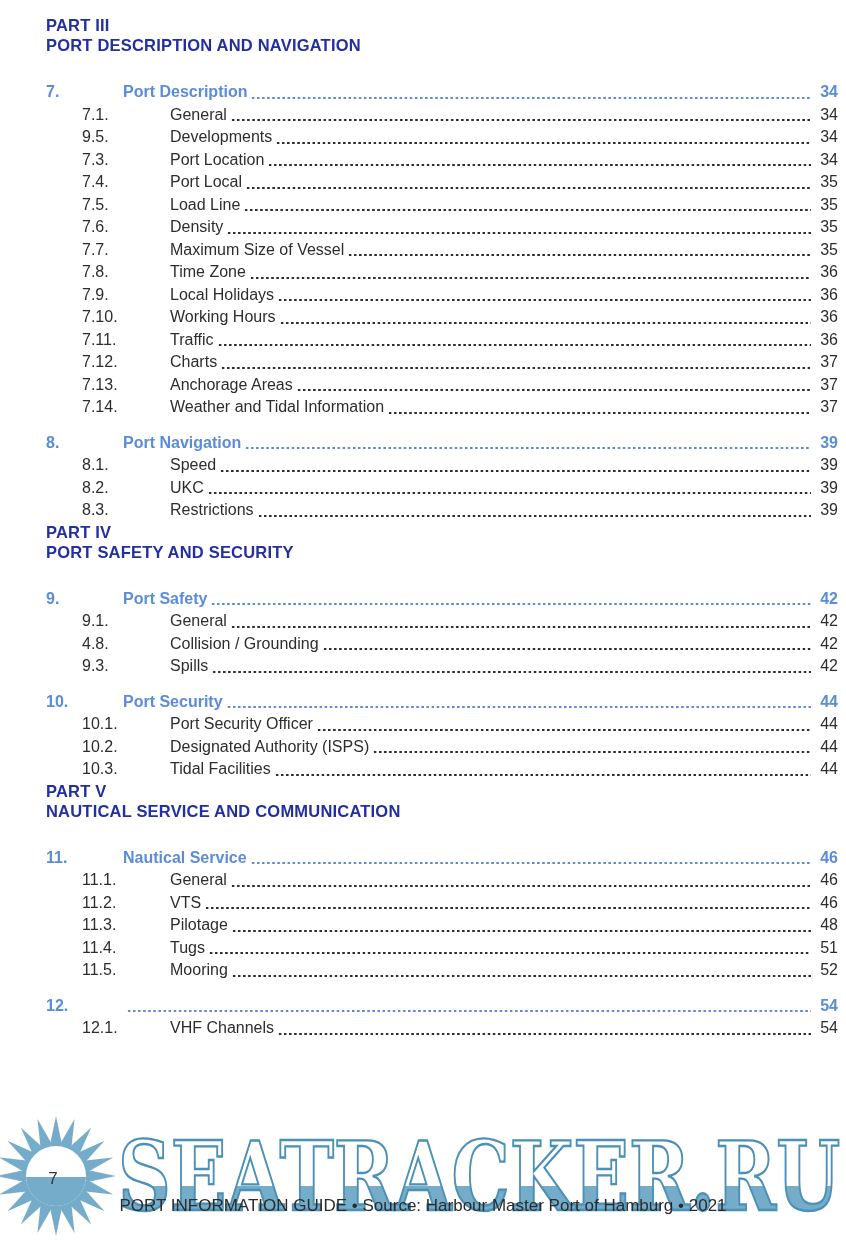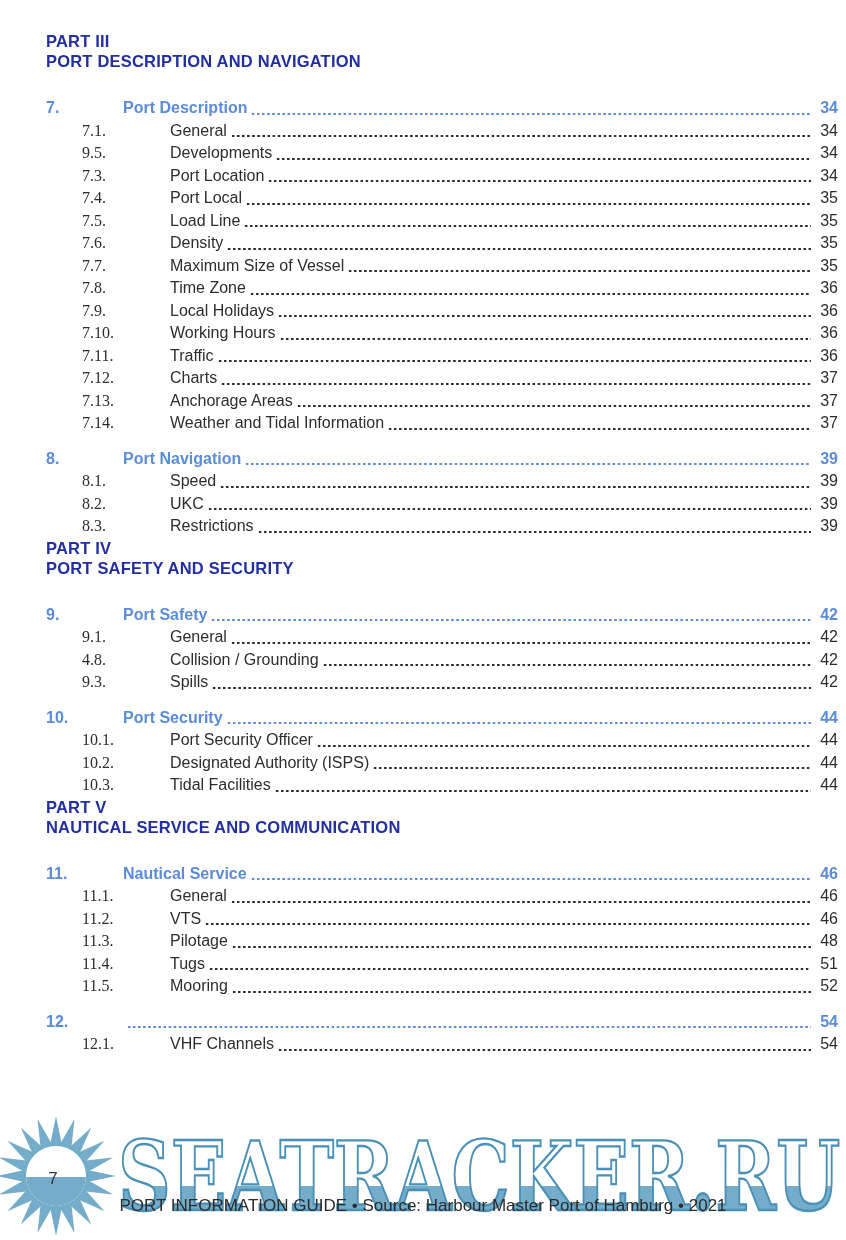--- a/index.html
+++ b/index.html
@@ -18,21 +18,21 @@
     background:#ffffff;
     overflow:hidden;
     font-family:"Liberation Sans","DejaVu Sans",sans-serif;
   }
   .toc{
     position:relative;
     padding:15px 8px 0 46px;
     z-index:2;
   }
   .part{}
-  .part:first-child{margin-top:16px;}
+  .part:first-child{margin-top:0;}
   .part-heading{
     font-size:16.5px;
     font-weight:bold;
     line-height:20px;
     color:var(--part-heading);
     letter-spacing:0.2px;
   }
   .sections > .section:first-child{margin-top:26px;}
   .section{margin-top:13px;}
   .row{
@@ -43,21 +43,21 @@
     color:var(--body-text);
     white-space:nowrap;
   }
   .section-row{
     color:var(--section-blue);
     font-weight:bold;
   }
   .row .num{flex:0 0 auto;}
   .section-row .num{width:77px;}
   .item-row{padding-left:36px;}
-  .item-row .num{width:88px;font-family:Liberation Serif, serif;}
+  .item-row .num{width:88px;}
   .row .title{flex:0 0 auto;}
   .leader{
     flex:1 1 auto;
     align-self:flex-end;
     height:4px;
     margin:0 3px 4px 4px;
     background-image:radial-gradient(circle at 2px 2px, currentColor 1.15px, transparent 1.5px);
     background-size:5.1px 4px;
     background-repeat:repeat-x;
   }

